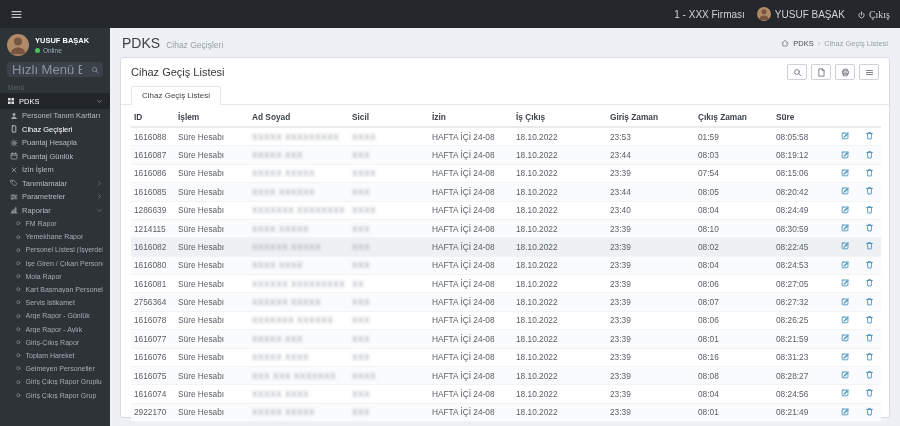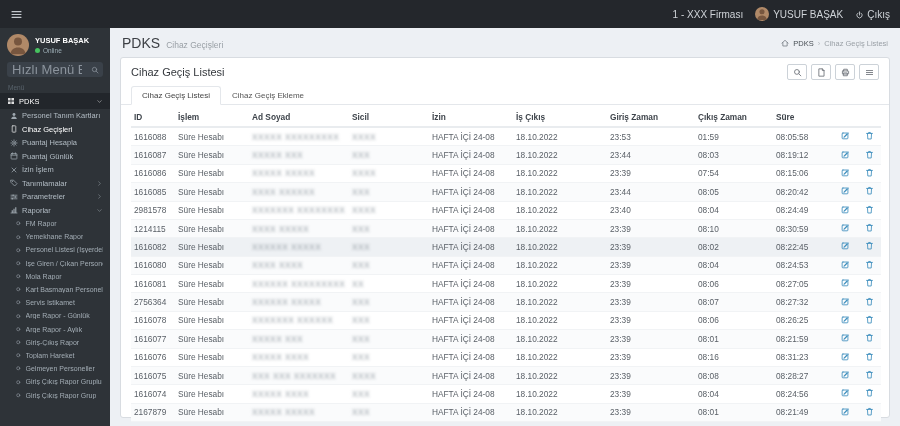--- a/index.html
+++ b/index.html
@@ -24,21 +24,21 @@
   .logo b { font-weight:bold; }
   .logo span { color:#9aa2ac; font-weight:normal; margin-left:3px; }
   .nav-main { flex:1; display:flex; align-items:center; padding:0 10px; }
   .nav-burger { width:13px; height:13px; color:#c3c8ce; cursor:pointer; }
   .nav-right { margin-left:auto; display:flex; align-items:center; gap:12px; font-size:10px; }
   .nav-company { color:#cfd3d8; cursor:pointer; }
   .nav-user { display:flex; align-items:center; gap:4px; cursor:pointer; }
   .nav-avatar { width:14px; height:14px; border-radius:50%; background:#b08968; overflow:hidden; }
   .nav-avatar svg { width:14px; height:14px; }
   .av-h { fill:#77563f; }
-  .nav-logout { display:flex; align-items:flex-end; gap:3px; cursor:pointer; }
+  .nav-logout { display:flex; align-items:flex-end; gap:3px; cursor:pointer;font-family:Liberation Serif, serif; }
   .nav-logout .ic { width:9px; height:9px; }
 
   
   .body { flex:1; display:flex; min-height:0; }
 
   
   .sidebar { flex:0 0 110px; width:110px; background:#2e3338; overflow:hidden;
              display:flex; flex-direction:column; }
   .user-panel { display:flex; gap:6px; padding:6px 7px 5px; align-items:center; }
   .avatar { flex:0 0 22px; width:22px; height:22px; border-radius:50%; background:#b08968; overflow:hidden; }
@@ -435,21 +435,20 @@
                 <span class="ic">
                   <svg viewBox="0 0 16 16">
                     <path class="s" d="M2.5 4.5h11M2.5 8h11M2.5 11.5h11"></path>
                   </svg>
                 </span>
               </button>
             </div>
         </div>
         <div class="tabs" id="tabs">
             <div class="tab active">Cihaz Geçiş Listesi</div>
-            <div class="tab">Cihaz Geçiş Ekleme</div>
           </div>
         <div class="panel-body">
           <table>
             <colgroup>
               <col style="width:44px">
                 <col style="width:74px">
                 <col style="width:100px">
                 <col style="width:80px">
               <col style="width:84px">
                 <col style="width:94px">
@@ -581,21 +580,21 @@
                   <td class="act"><button class="abtn del">
                       <span class="ic">
                         <svg viewBox="0 0 16 16">
                           <path class="s" d="M2.8 4.3h10.4M6.4 4.1V2.6h3.2v1.5"></path>
                           <path class="s" d="M4.4 4.5l.6 9.7h6l.6-9.7"></path>
                         </svg>
                       </span>
                     </button></td>
                 </tr>
                 <tr>
-                  <td>2981578</td>
+                  <td>1286639</td>
                   <td>Süre Hesabı</td>
                   <td><span class="blur">XXXXXXX XXXXXXXX</span></td>
                   <td><span class="blur">XXXX</span></td>
                   <td>HAFTA İÇİ 24-08</td>
                   <td>18.10.2022</td>
                   <td>23:40</td>
                   <td>08:04</td>
                   <td>08:24:49</td>
                   <td class="act"><button class="abtn">
                       <span class="ic">
@@ -889,21 +888,21 @@
                   <td class="act"><button class="abtn del">
                       <span class="ic">
                         <svg viewBox="0 0 16 16">
                           <path class="s" d="M2.8 4.3h10.4M6.4 4.1V2.6h3.2v1.5"></path>
                           <path class="s" d="M4.4 4.5l.6 9.7h6l.6-9.7"></path>
                         </svg>
                       </span>
                     </button></td>
                 </tr>
                 <tr class="even">
-                  <td>2167879</td>
+                  <td>2922170</td>
                   <td>Süre Hesabı</td>
                   <td><span class="blur">XXXXX XXXXX</span></td>
                   <td><span class="blur">XXX</span></td>
                   <td>HAFTA İÇİ 24-08</td>
                   <td>18.10.2022</td>
                   <td>23:39</td>
                   <td>08:01</td>
                   <td>08:21:49</td>
                   <td class="act"><button class="abtn">
                       <span class="ic">

